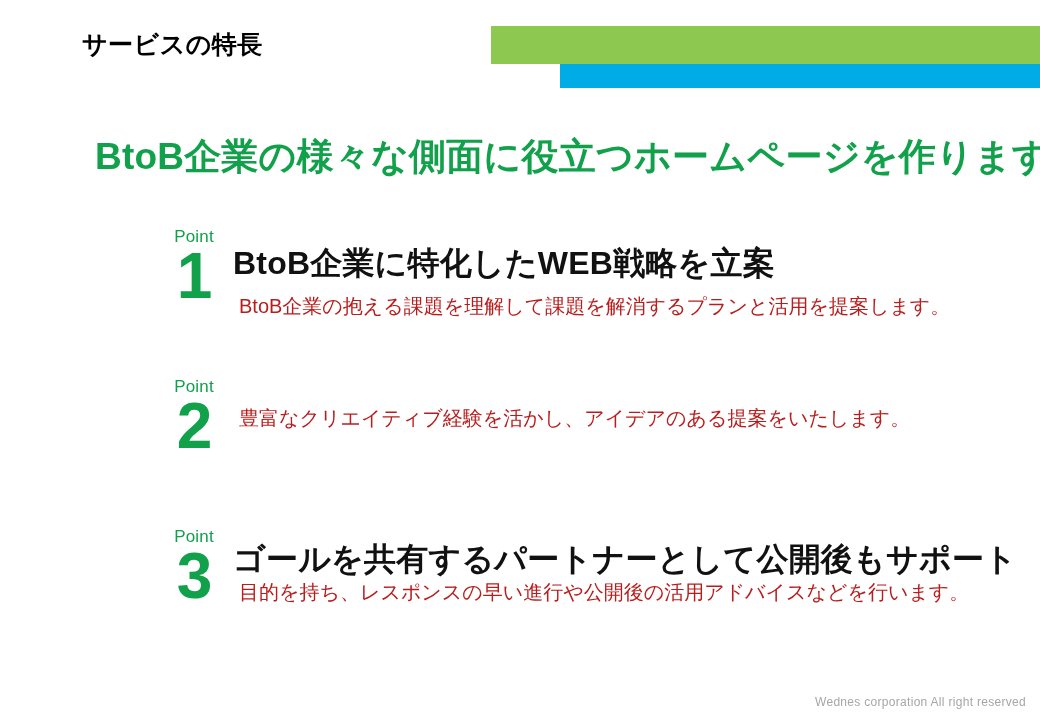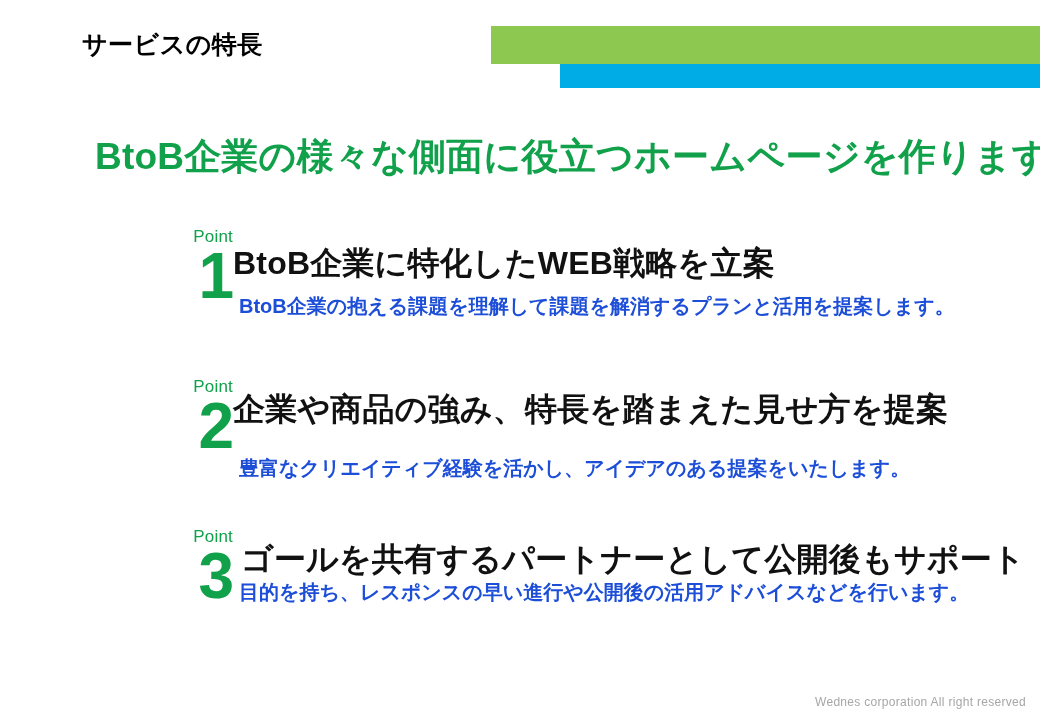--- a/index.html
+++ b/index.html
@@ -69,21 +69,21 @@
   }
   .point-block.p1 { top: 228px; }
   .point-block.p2 { top: 378px; }
   .point-block.p3 { top: 528px; }
 
   .point-marker {
     position: absolute;
     left: 0;
     top: 0;
     width: 78px;
-    text-align: right;
+    text-align: center;
   }
   .point-word {
     font-size: 17px;
     font-weight: normal;
     color: #11a14b;
     line-height: 1;
     letter-spacing: 0.2px;
   }
   .point-number {
     font-size: 64px;
@@ -104,33 +104,33 @@
     font-size: 32px;
     font-weight: bold;
     color: #111111;
     white-space: nowrap;
     line-height: 1.2;
     margin-top: 16px;
     letter-spacing: 0.2px;
   }
   .point-desc {
     font-size: 20px;
-    font-weight: bold;
-    color: #1d4ed8;
+    font-weight: normal;
+    color: #b91c1c;
     white-space: nowrap;
     line-height: 1.3;
     margin-top: 11px;
     margin-left: 6px;
     letter-spacing: 0px;
   }
 
   
   .p2 .point-title { margin-top: 12px; }
   .p2 .point-desc  { margin-top: 27px; }
-  .p3 .point-title { margin-top: 12px; text-align: right; }
+  .p3 .point-title { margin-top: 12px; }
   .p3 .point-desc  { margin-top: 1px; }
 
   
   .footer-copyright {
     position: absolute;
     right: 14px;
     bottom: 11px;
     font-size: 12px;
     color: #a6a6a6;
     letter-spacing: 0.3px;
@@ -159,21 +159,20 @@
       <div class="point-desc">BtoB企業の抱える課題を理解して課題を解消するプランと活用を提案します。</div>
     </div>
   </div>
 
   <div class="point-block p2">
     <div class="point-marker">
       <div class="point-word">Point</div>
       <div class="point-number">2</div>
     </div>
     <div class="point-body">
-      <div class="point-title">企業や商品の強み、特長を踏まえた見せ方を提案</div>
       <div class="point-desc">豊富なクリエイティブ経験を活かし、アイデアのある提案をいたします。</div>
     </div>
   </div>
 
   <div class="point-block p3">
     <div class="point-marker">
       <div class="point-word">Point</div>
       <div class="point-number">3</div>
     </div>
     <div class="point-body">

